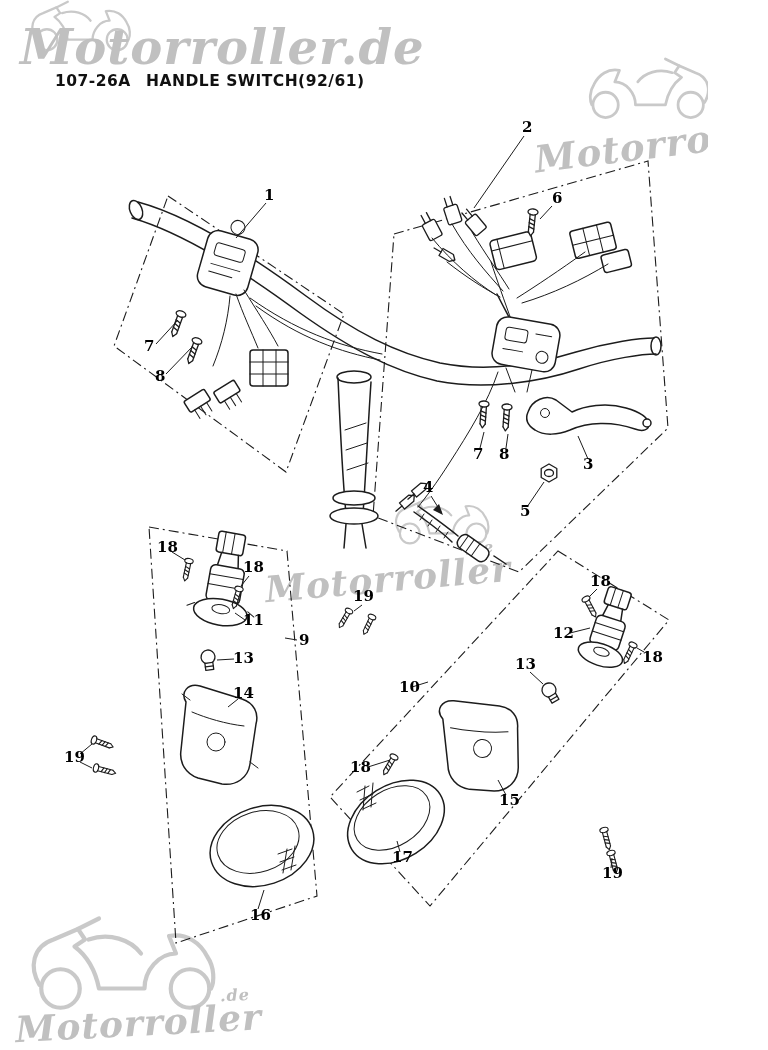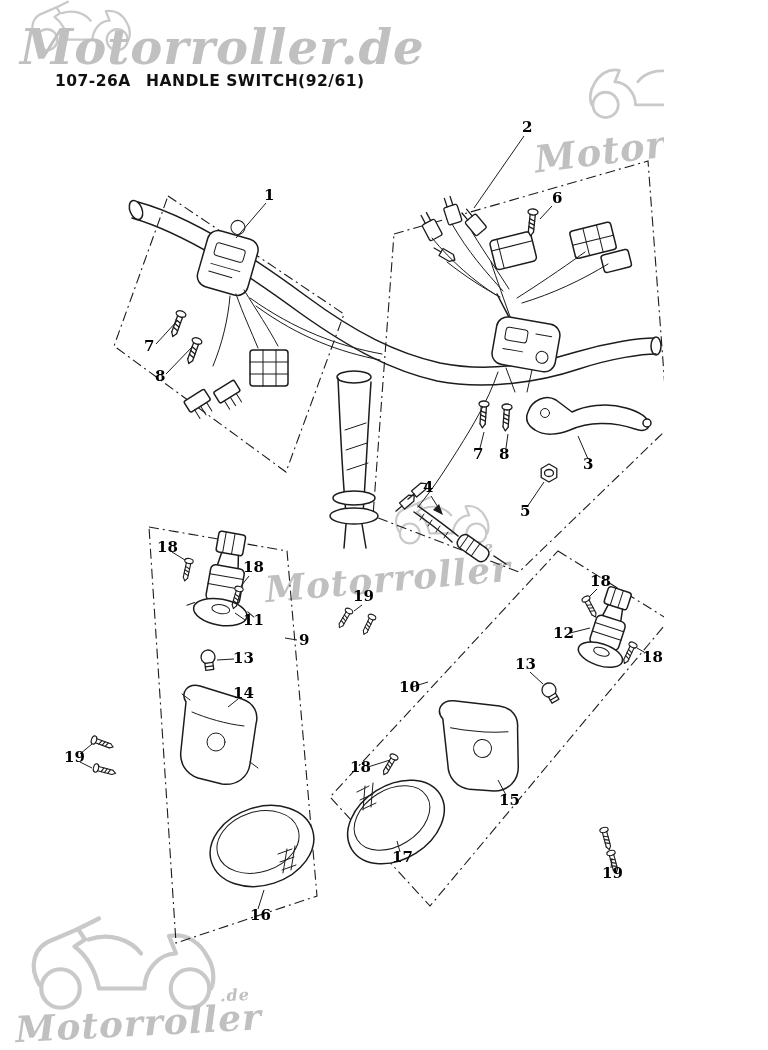--- a/index.html
+++ b/index.html
@@ -1,16 +1,16 @@
 <!DOCTYPE html>
 <html><head>
 <meta charset="utf-8">
 <style>
   html,body{margin:0;padding:0;background:#ffffff;}
-  .stage{position:relative;width:664px;height:1050px;background:#fff;overflow:hidden;}
+  .stage{position:relative;width:664px;height:1050px;background:#fff;overflow:hidden;padding-left:44px;}
   svg{position:absolute;left:0;top:0;}
   text{user-select:none;}
   .title{font-family:"DejaVu Sans",sans-serif;font-size:15.5px;font-weight:bold;fill:#111;letter-spacing:.5px;}
   .wm-text{fill:#c0c0c0;font-family:"DejaVu Serif",serif;font-weight:bold;font-style:italic;letter-spacing:1px;}
   .wm-line{stroke:#c9c9c9;stroke-width:2.4;fill:none;stroke-linecap:round;stroke-linejoin:round;}
   .o{stroke:#1c1c1c;stroke-width:1.5;fill:none;stroke-linecap:round;stroke-linejoin:round;}
   .t{stroke-width:1;}
   .dash{stroke:#1c1c1c;stroke-width:1.1;fill:none;stroke-dasharray:10 4 2 4;}
   .ld{stroke:#1c1c1c;stroke-width:1;fill:none;}
   .sym{stroke:#1c1c1c;stroke-width:1.3;fill:#ffffff;stroke-linecap:round;stroke-linejoin:round;}

